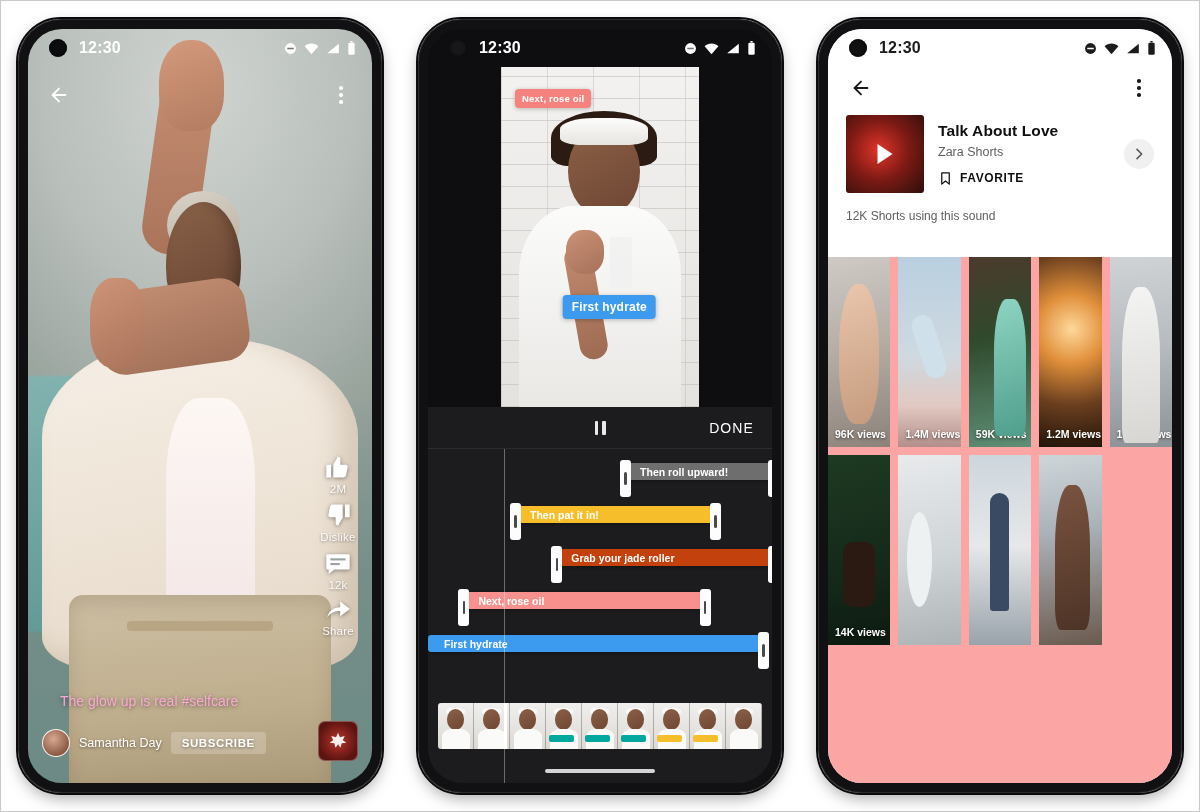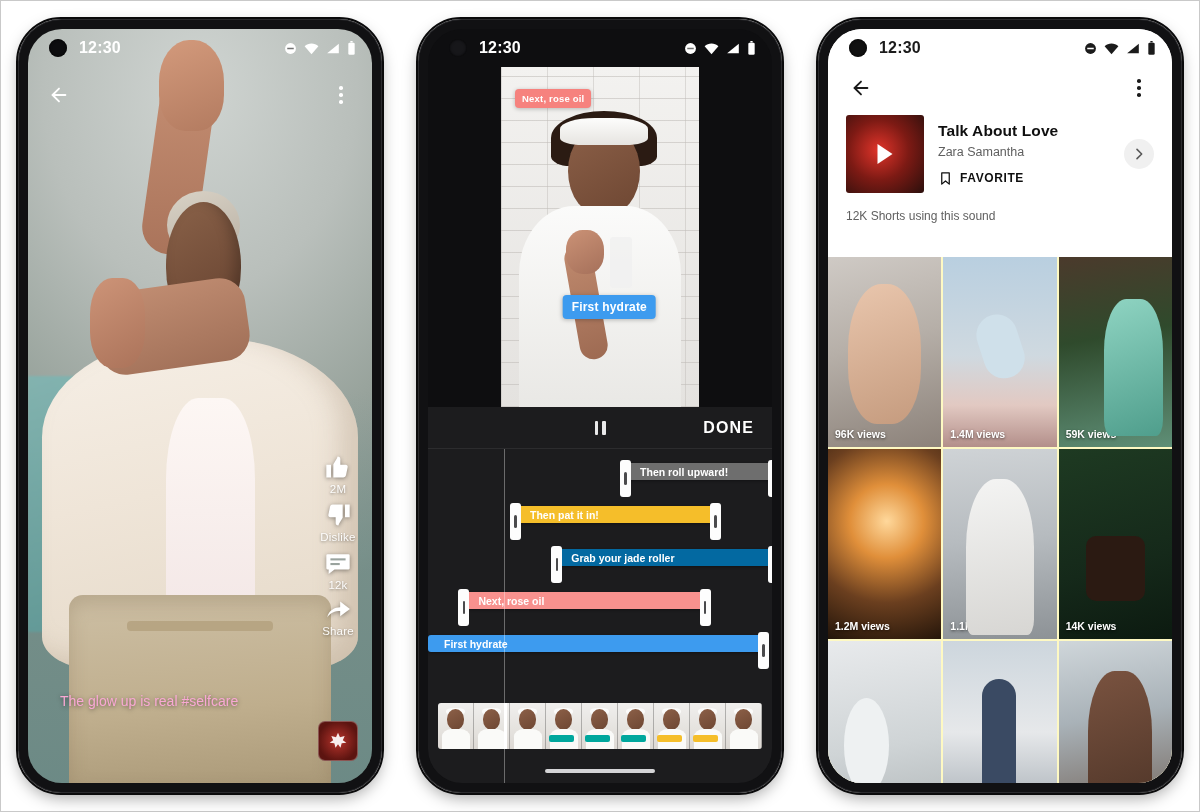--- a/index.html
+++ b/index.html
@@ -238,21 +238,21 @@
     background:#1c1c1e;
   }
   .p2-toolbar{
     position:relative; height:42px; display:flex; align-items:center;
     justify-content:center; border-bottom:1px solid #2c2c2e;
   }
   .pause-ic{ display:flex; gap:4px; }
   .pause-ic i{ width:3.5px;height:14px;background:#e9e9ea;display:block;border-radius:1px; }
   .done-btn{
     position:absolute; right:18px; top:50%; transform:translateY(-50%);
-    color:#fff; font-size:16px; font-weight:700; letter-spacing:1.1px; cursor:pointer;
+    color:#fff; font-size:14px; font-weight:400; letter-spacing:1.1px; cursor:pointer;
   }
   .tracks{ position:relative; padding:8px 0 0 0; }
   .playhead{
     position:absolute; left:76px; top:0; bottom:-300px; width:1px;
     background:rgba(255,255,255,.35); z-index:5;
   }
   .track-row{ position:relative; height:43px; }
   .clip{
     position:absolute; height:17px; top:6px; border-radius:3px;
     display:flex; align-items:center; color:#fff;
@@ -315,22 +315,22 @@
   .fav-row{ display:flex; align-items:center; gap:7px; margin-top:11px; color:#0f0f0f; }
   .fav-lbl{ font-size:12px; font-weight:700; letter-spacing:.6px; }
   .chev-btn{
     width:30px;height:30px;border-radius:50%;background:#f0f0f0;
     display:flex;align-items:center;justify-content:center;flex:0 0 auto; cursor:pointer;
   }
   .shorts-count{ font-size:12px; color:#606060; padding:16px 18px 10px 18px; }
 
   .grid{
     position:absolute; top:228px; left:0; right:0; bottom:0;
-    display:grid; grid-template-columns:repeat(3,1fr);
-    grid-auto-rows:190px; gap:2px; background:#fef9c3; overflow:hidden;
+    display:grid; grid-template-columns:repeat(5,1fr);
+    grid-auto-rows:190px; gap:8px; background:#fca5a5; overflow:hidden;
   }
   .cell{ position:relative; overflow:hidden; }
   .cell .views{
     position:absolute; left:7px; bottom:7px; color:#fff; font-size:10.5px;
     font-weight:700; text-shadow:0 1px 3px rgba(0,0,0,.6);
   }
   .use-sound{
     position:absolute; left:50%; bottom:30px; transform:translateX(-50%);
     background:#e3120b; color:#fff; border-radius:22px; height:44px;
     display:flex; align-items:center; gap:9px; padding:0 22px;
@@ -449,20 +449,25 @@
         <div class="rail-item">
           <svg width="28" height="26" viewBox="0 0 24 24" fill="#fff">
               <path d="M2 19c1.5-7 7-9.5 12-9.6V4.2L23 11l-9 6.8V13C9 13 5 14.6 2 19z"></path>
             </svg>
           <span class="rail-lbl">Share</span>
         </div>
       </div>
 
       <div class="p1-caption">The glow up is real #selfcare</div>
 
+      <div class="p1-channel">
+        <div class="avatar"></div>
+        <div class="chan-name">Samantha Day</div>
+        <div class="subscribe">SUBSCRIBE</div>
+      </div>
 
       <div class="sound-thumb">
         <svg width="20" height="20" viewBox="0 0 24 24" fill="#fff" opacity=".92">
             <path d="M12 2l2.4 5.4L20 6l-2.2 5.2L22 14l-5.6.6L15 20l-3-4-3 4-1.4-5.4L2 14l4.2-2.8L4 6l5.6 1.4z"></path>
           </svg>
       </div>
     </div>
   </div>
 
   <div class="phone">
@@ -524,21 +529,21 @@
 
           <div class="track-row">
             <div class="clip" style="left:25%;width:59%;background:#f5be2a;">
               <span class="grab l"></span>
               <span>Then pat it in!</span>
               <span class="grab r"></span>
             </div>
           </div>
 
           <div class="track-row">
-            <div class="clip" style="left:37%;width:64%;background:#0369a1;align-items:center;">
+            <div class="clip" style="left:37%;width:64%;background:#c2410c;align-items:center;">
               <span class="grab l"></span>
               <span>Grab your jade roller</span>
               <span class="grab r"></span>
             </div>
           </div>
 
           <div class="track-row">
             <div class="clip" style="left:10%;width:71%;background:#f8918e;">
               <span class="grab l"></span>
               <span>Next, rose oil</span>
@@ -683,21 +688,21 @@
               </span>
           </div>
         </div>
 
         <div class="sound-row">
           <div class="sound-art">
             <span class="play"></span>
           </div>
           <div class="sound-meta">
             <div class="sound-title">Talk About Love</div>
-            <div class="sound-artist">Zara Samantha</div>
+            <div class="sound-artist">Zara Shorts</div>
             <div class="fav-row">
               <svg width="15" height="17" viewBox="0 0 24 24" fill="none" stroke="#0f0f0f" stroke-width="2" stroke-linejoin="round">
                   <path d="M6 3h12v18l-6-5-6 5z"></path>
                 </svg>
               <span class="fav-lbl">FAVORITE</span>
             </div>
           </div>
           <div class="chev-btn">
             <svg width="16" height="16" viewBox="0 0 24 24" fill="none" stroke="#5a5a5a" stroke-width="2.4" stroke-linecap="round" stroke-linejoin="round">
                 <path d="M9 5l7 7-7 7"></path>

